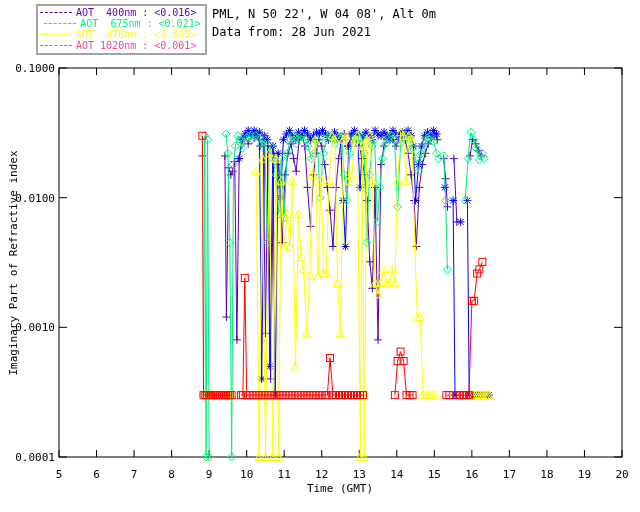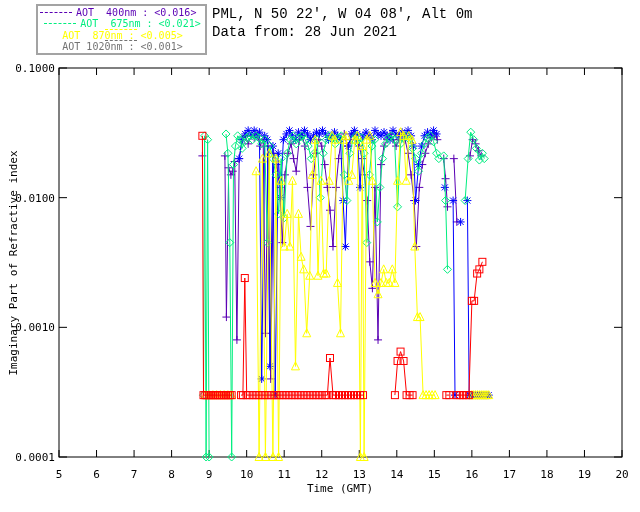--- a/index.html
+++ b/index.html
@@ -6,21 +6,21 @@
   #stage{position:relative;width:640px;height:512px;background:#ffffff;overflow:hidden;
          font-family:"DejaVu Sans Mono","Liberation Mono",monospace;}
   #chart{position:absolute;left:0;top:0;}
   svg text{font-family:"DejaVu Sans Mono","Liberation Mono",monospace;font-size:11px;fill:#000;}
   #legend{position:absolute;left:36px;top:4px;width:171px;border:2px solid #a3a3a3;
           background:#fff;box-sizing:border-box;padding:1px 0 2px 2px;}
   .legend-row{display:flex;align-items:center;height:11px;white-space:pre;}
   .legend-dash{width:32px;border-top:1px dashed currentColor;margin-right:4px;flex:0 0 auto;}
   .legend-text{font-size:10px;line-height:11px;white-space:pre;}
   #header{position:absolute;left:212px;top:5px;color:#000;}
-  #header div{font-size:14px;line-height:18px;white-space:pre;font-family:Liberation Mono, monospace;}
+  #header div{font-size:12px;line-height:18px;white-space:pre;}
 </style>
 </head>
 <body>
 
 <div id="stage">
   <svg id="chart" width="640" height="512" viewBox="0 0 640 512">
     <g id="axes-layer">
         <rect x="59" y="68" width="563" height="389" fill="none" stroke="#000" stroke-width="1"></rect>
         <line x1="59" y1="457" x2="59" y2="450" stroke="#000"></line>
         <line x1="59" y1="68" x2="59" y2="75" stroke="#000"></line>
@@ -543,21 +543,21 @@
           <rect stroke="#ff0000" fill="none" stroke-width="1" x="478.87600000000003" y="258.33221947785216" width="7" height="7"></rect>
         </g>
       </g>
     <text id="xlabel" x="340" y="492" text-anchor="middle">Time (GMT)</text>
     <text id="ylabel" transform="translate(17,263) rotate(-90)" text-anchor="middle">Imaginary Part of Refractive index</text>
   </svg>
 
   <div id="legend">
       <div class="legend-row" style="color: rgb(90, 0, 180);"><span class="legend-dash"></span><span class="legend-text">AOT  400nm : &lt;0.016&gt;</span></div>
       <div class="legend-row" style="color: rgb(0, 238, 127); justify-content: center;"><span class="legend-dash"></span><span class="legend-text">AOT  675nm : &lt;0.021&gt;</span></div>
-      <div class="legend-row" style="color: rgb(255, 255, 0); flex-direction: column;"><span class="legend-dash"></span><span class="legend-text">AOT  870nm : &lt;0.005&gt;</span></div>
-      <div class="legend-row" style="color: #737373; flex-direction: column;"><span class="legend-dash"></span><span class="legend-text">AOT 1020nm : &lt;0.001&gt;</span></div>
+      <div class="legend-row" style="color: rgb(255, 255, 0);"><span class="legend-dash"></span><span class="legend-text">AOT  870nm : &lt;0.005&gt;</span></div>
+      <div class="legend-row" style="color: #ec4899;"><span class="legend-dash"></span><span class="legend-text">AOT 1020nm : &lt;0.001&gt;</span></div>
     </div>
 
   <div id="header">
     <div>PML, N 50 22', W 04 08', Alt 0m</div>
     <div>Data from: 28 Jun 2021</div>
   </div>
 </div>
 
 </body></html>

